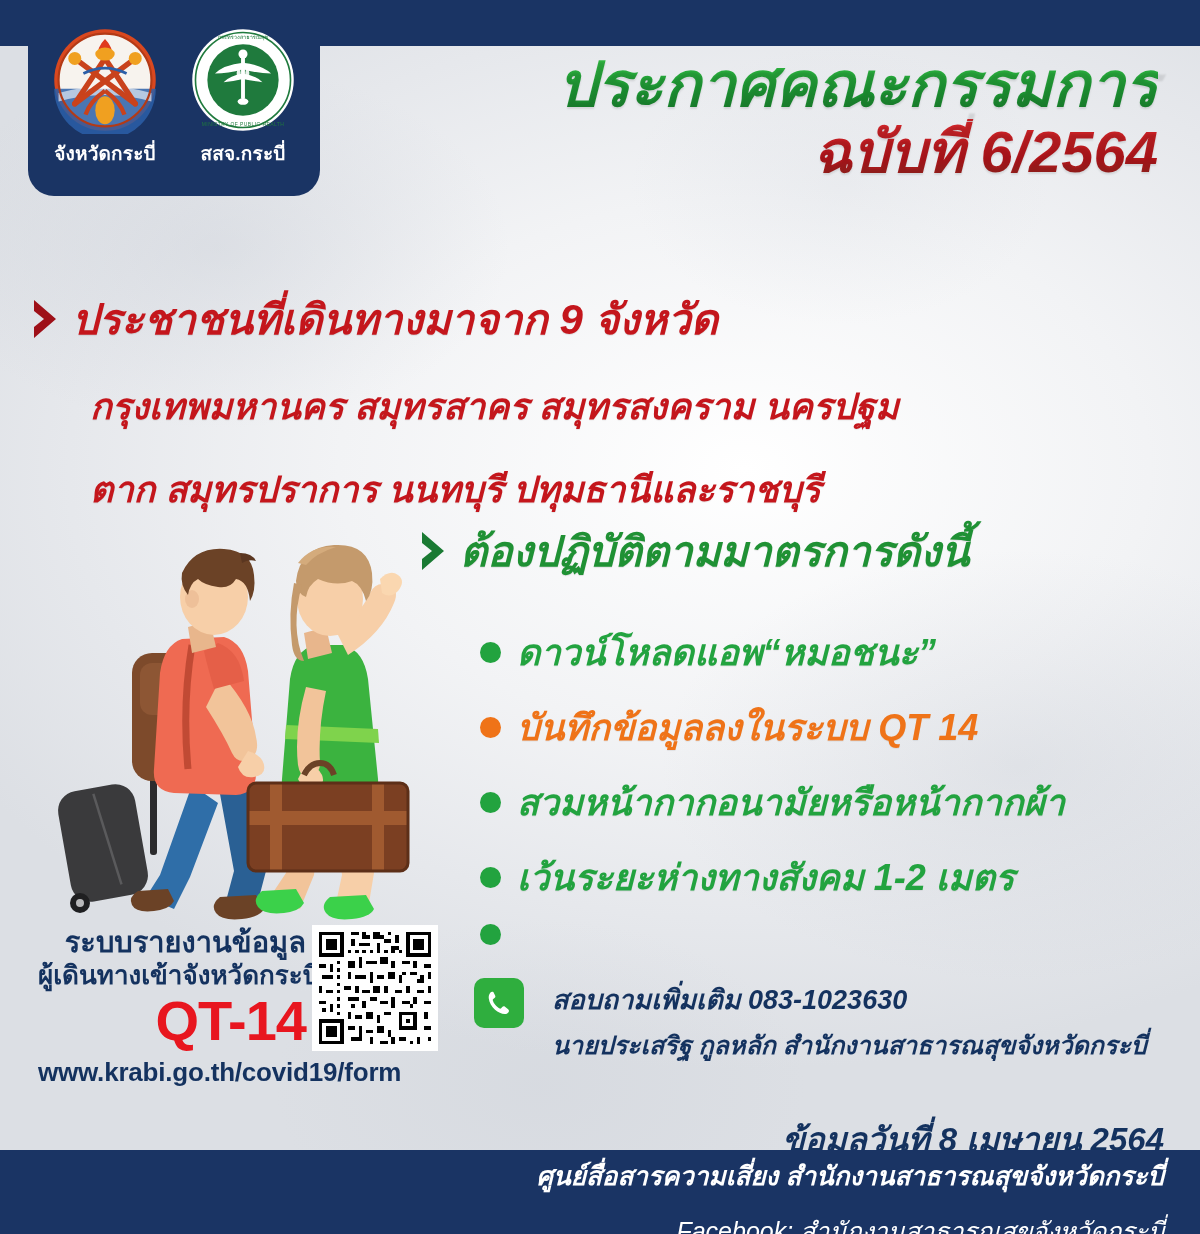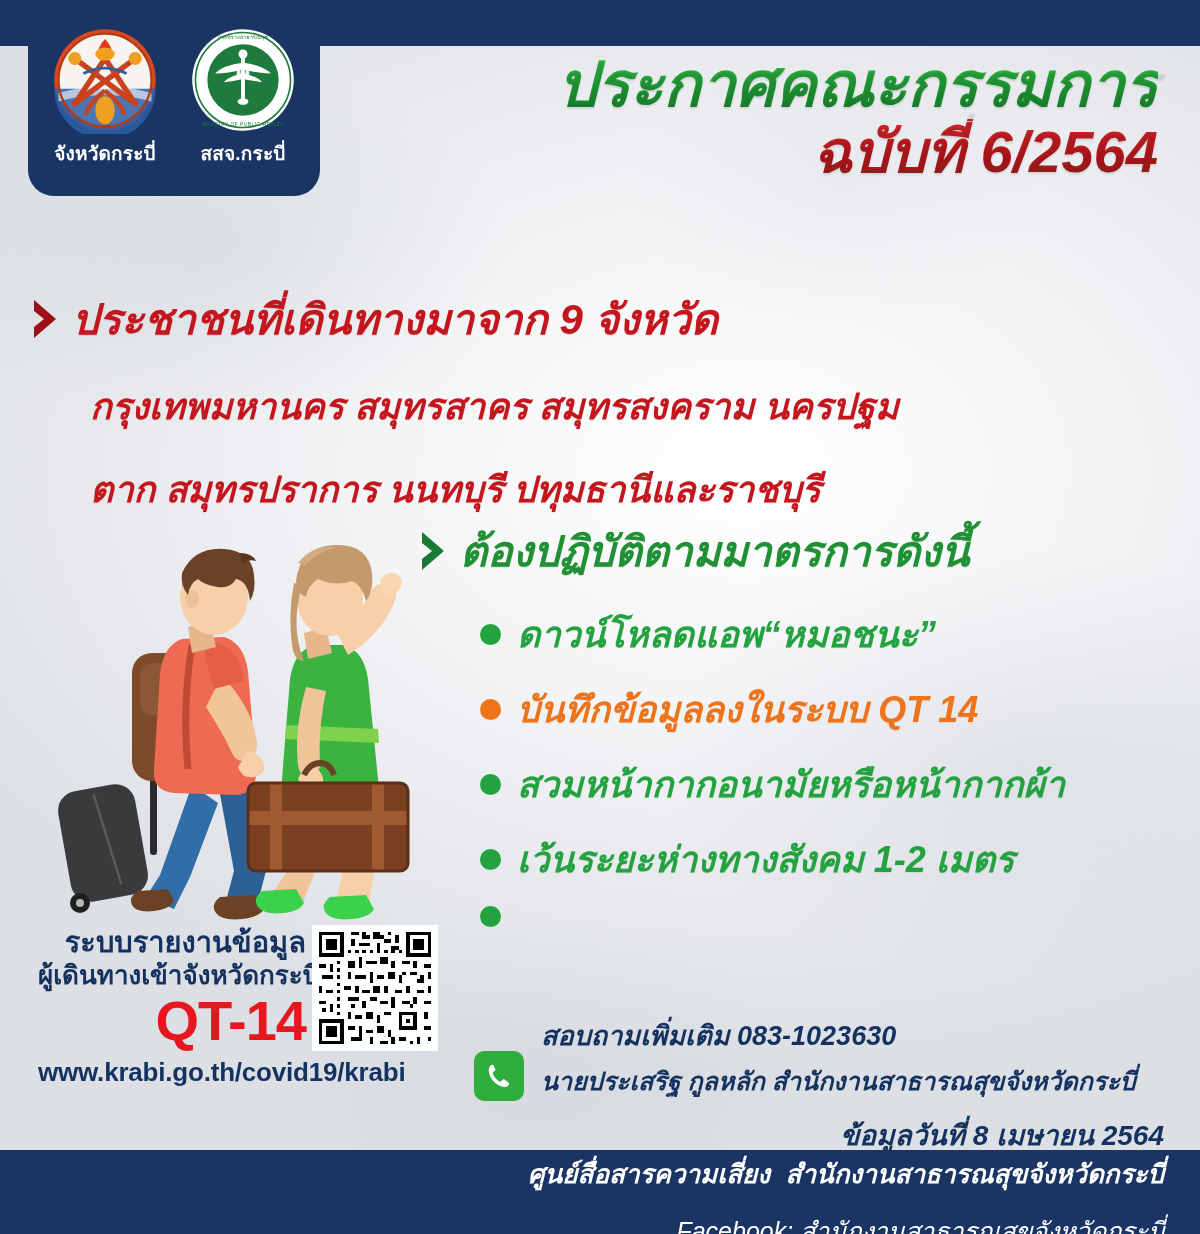--- a/index.html
+++ b/index.html
@@ -169,21 +169,21 @@
   }
   .meas-head-text {
     font-size: 42px;
     font-weight: bold;
     font-style: italic;
     color: #1f9134;
     text-shadow: 0 1px 1px rgba(0,0,0,.10);
     white-space: nowrap;
   }
   .bullets {
-    margin-top: 22px;
+    margin-top: 40px;
     margin-left: 62px;
     list-style: none;
   }
   .bullet-row {
     display: flex;
     align-items: center;
     gap: 16px;
     margin-bottom: 18px;
   }
   .dot {
@@ -255,24 +255,24 @@
     font-weight: bold;
     color: #14325f;
     margin-top: 6px;
     letter-spacing: -.2px;
     white-space: nowrap;
   }
 
   
   .contact {
     position: absolute;
-    left: 474px; top: 1014px;
-    display: flex;
-    align-items: flex-end;
-    gap: 17px;
+    left: 474px; top: 978px;
+    display: flex;
+    align-items: flex-start;
+    gap: 28px;
   }
   .phone-icon {
     flex: 0 0 auto;
     width: 50px; height: 50px;
     border-radius: 10px;
     background: #2fae3e;
     display: flex;
     align-items: center;
     justify-content: center;
   }
@@ -289,21 +289,21 @@
     font-weight: bold;
     font-style: italic;
     color: #14325f;
     white-space: nowrap;
   }
 
   
   .date-line {
     position: absolute;
     right: 36px; top: 1113px;
-    font-size: 28px;
+    font-size: 33px;
     font-weight: bold;
     font-style: italic;
     color: #14325f;
     white-space: nowrap;
   }
 
   
   .footer {
     position: absolute;
     left: 0; bottom: 0;
@@ -312,21 +312,20 @@
     padding: 10px 36px 0 0;
     text-align: right;
   }
   .footer-l1 {
     font-size: 26px;
     font-weight: bold;
     font-style: italic;
     color: #ffffff;
     line-height: 1.25;
     white-space: nowrap;
-    font-family: Liberation Mono, monospace;
   }
   .footer-l2 {
     font-size: 25px;
     font-style: italic;
     color: #ffffff;
     line-height: 1.25;
     white-space: nowrap;
     margin-top: 23px;
   }
 </style>
@@ -633,21 +632,21 @@
             <rect x="26" y="31" width="1" height="1"></rect>
           <rect x="28" y="30" width="1" height="2"></rect>
             <rect x="31" y="30" width="1" height="1"></rect>
           <rect x="24" y="12" width="1" height="1"></rect>
             <rect x="28" y="14" width="1" height="1"></rect>
           <rect x="10" y="21" width="1" height="1"></rect>
             <rect x="26" y="21" width="1" height="1"></rect>
         </g>
       </svg>
     </div>
-    <div class="qt-url">www.krabi.go.th/covid19/krabi</div>
+    <div class="qt-url">www.krabi.go.th/covid19/form</div>
   </div>
 
   <div class="contact">
     <span class="phone-icon">
       <svg viewBox="0 0 24 24" width="30" height="30">
         <path d="M7.5 3.2c-.9-.5-1.9-.2-2.5.6-.9 1.2-1.4 2.7-1.2 4.4.4 3.4 2.3 6.8 5 9.2 2.4 2.1 5.3 3.4 7.7 3.4 1.3 0 2.4-.5 3.1-1.5.6-.8.5-1.8-.3-2.4l-2.5-1.9c-.7-.5-1.6-.4-2.2.2l-.9 1c-.3.3-.8.4-1.2.2-1.3-.7-2.6-1.8-3.7-3.2-.9-1.2-1.5-2.4-1.8-3.5-.1-.4.1-.8.4-1l1-.7c.7-.5.9-1.4.5-2.1L7.5 3.2z" fill="#ffffff"></path>
       </svg>
     </span>
     <div class="contact-lines">
       <div class="contact-l1">สอบถามเพิ่มเติม 083-1023630</div>

